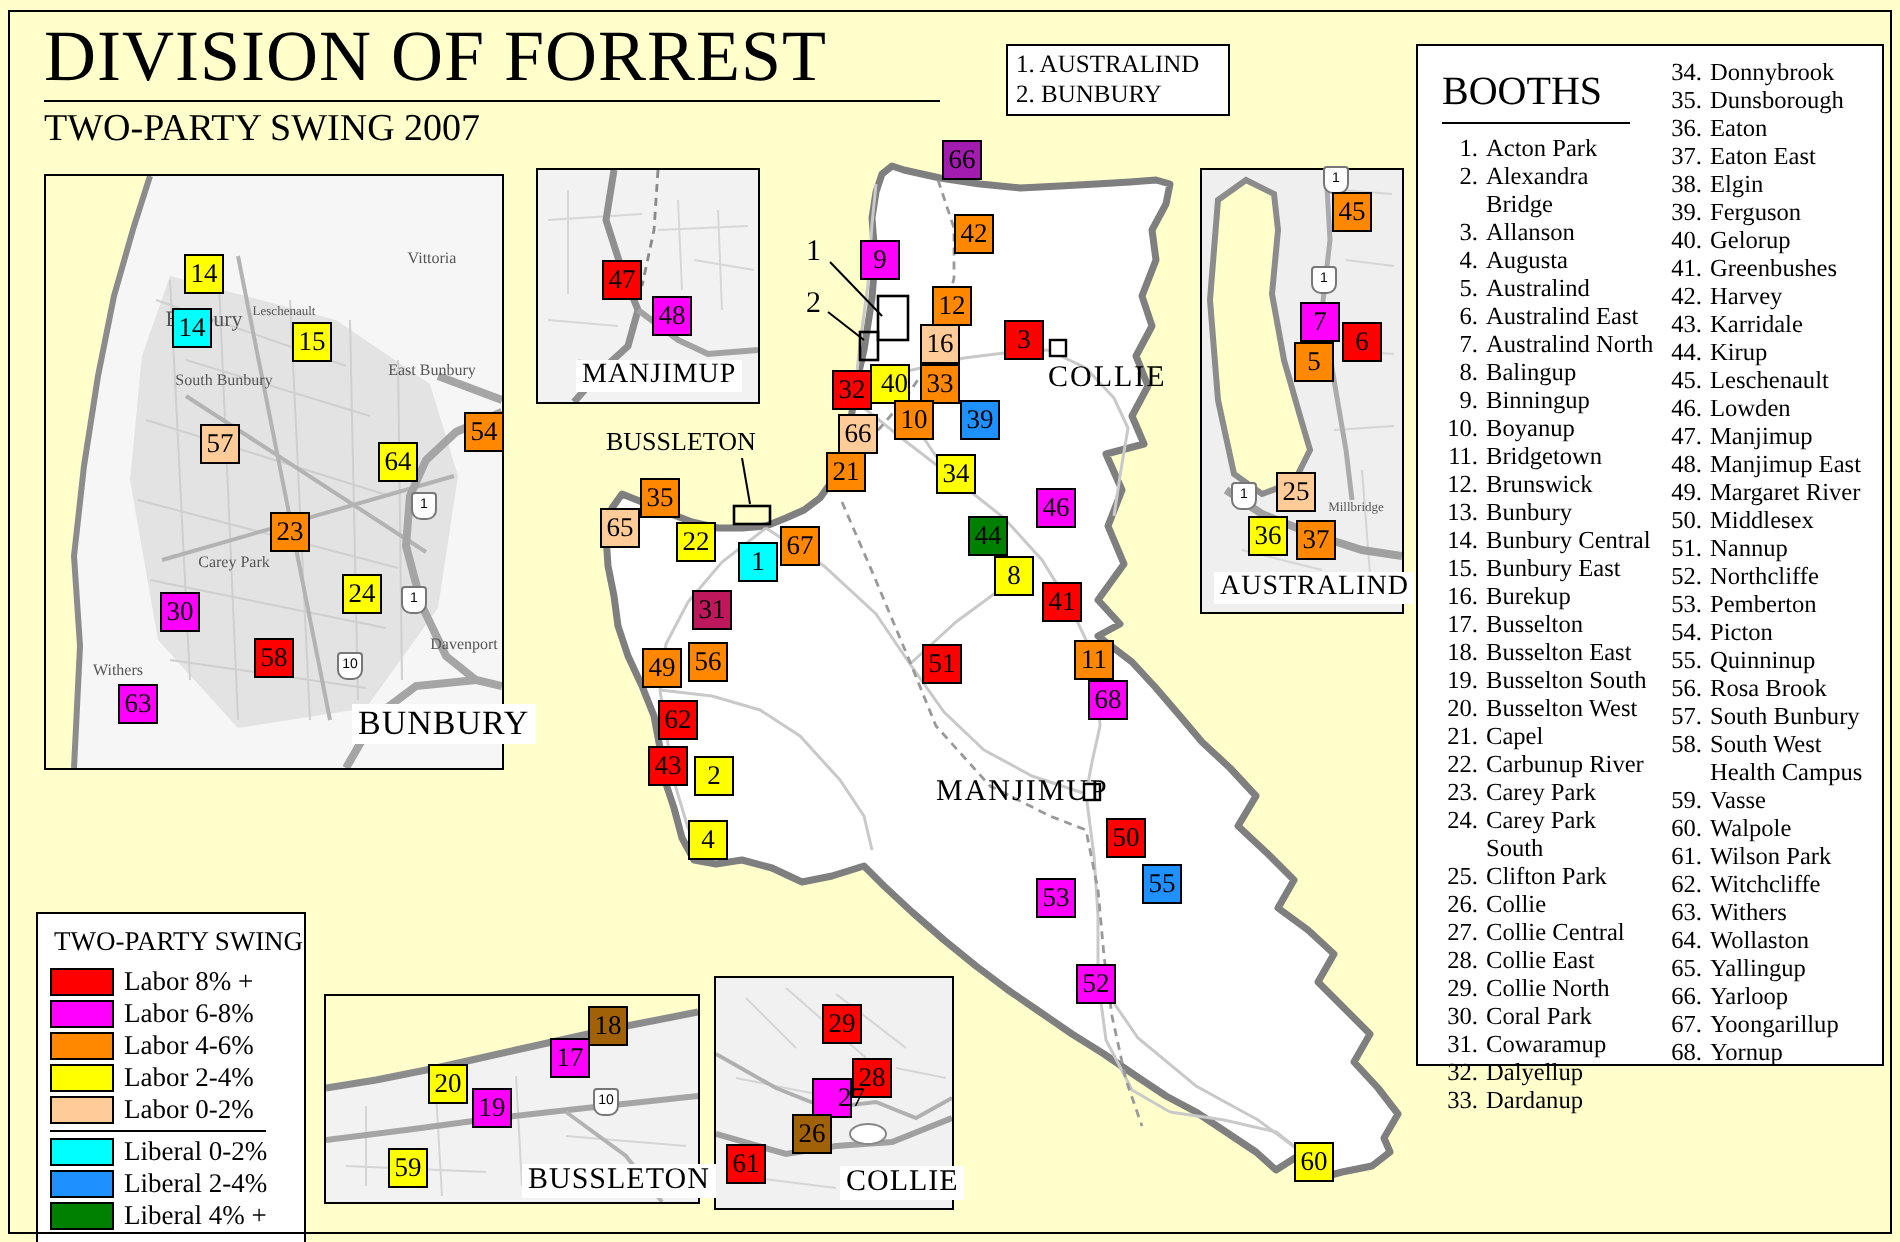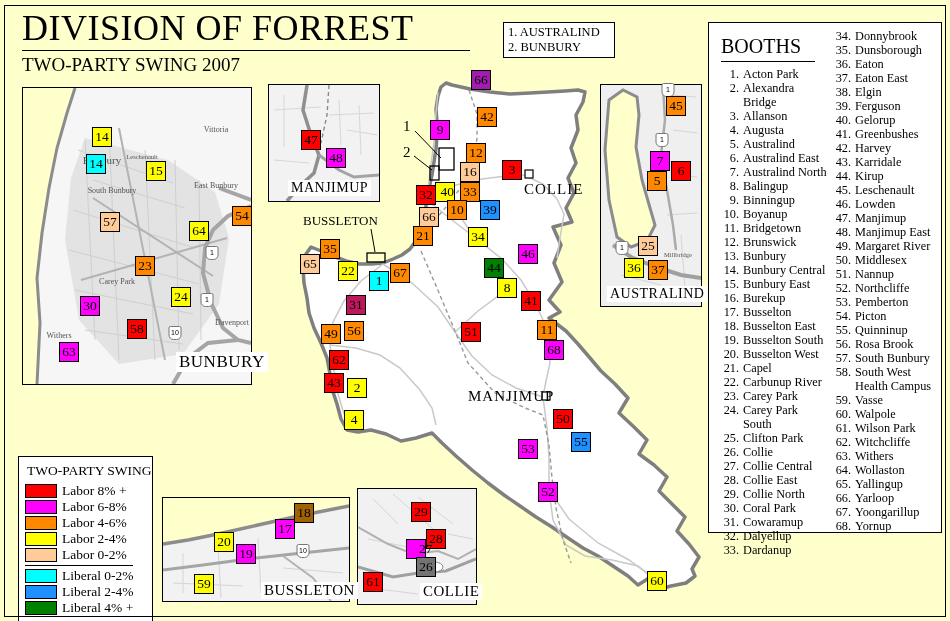--- a/index.html
+++ b/index.html
@@ -637,17 +637,17 @@
     <div class="marker" style="left: 624px; top: 258px; background: rgb(255, 255, 0);">36</div>
     <div class="marker" style="left: 648px; top: 260px; background: rgb(255, 136, 0);">37</div>
     <div class="marker" style="left: 294px; top: 503px; background: #a16207;">18</div>
     <div class="marker" style="left: 275px; top: 519px; background: rgb(255, 0, 255);">17</div>
     <div class="marker" style="left: 214px; top: 532px; background: rgb(255, 255, 0);">20</div>
     <div class="marker" style="left: 236px; top: 544px; background: rgb(255, 0, 255);">19</div>
     <div class="marker" style="left: 194px; top: 574px; background: rgb(255, 255, 0);">59</div>
     <div class="marker" style="left: 411px; top: 502px; background: rgb(255, 0, 0);">29</div>
     <div class="marker" style="left: 426px; top: 529px; background: rgb(255, 0, 0);">28</div>
     <div class="marker" style="left: 406px; top: 539px; background: rgb(255, 0, 255); padding-left: 12px;">27</div>
-    <div class="marker" style="left: 416px; top: 557px; background: #737373;">26</div>
+    <div class="marker" style="left: 396px; top: 557px; background: #a16207;">26</div>
     <div class="marker" style="left: 363px; top: 572px; background: rgb(255, 0, 0);">61</div>
   </div>
 
 <div class="abs" id="outer-border"></div>
 
 </body></html>

